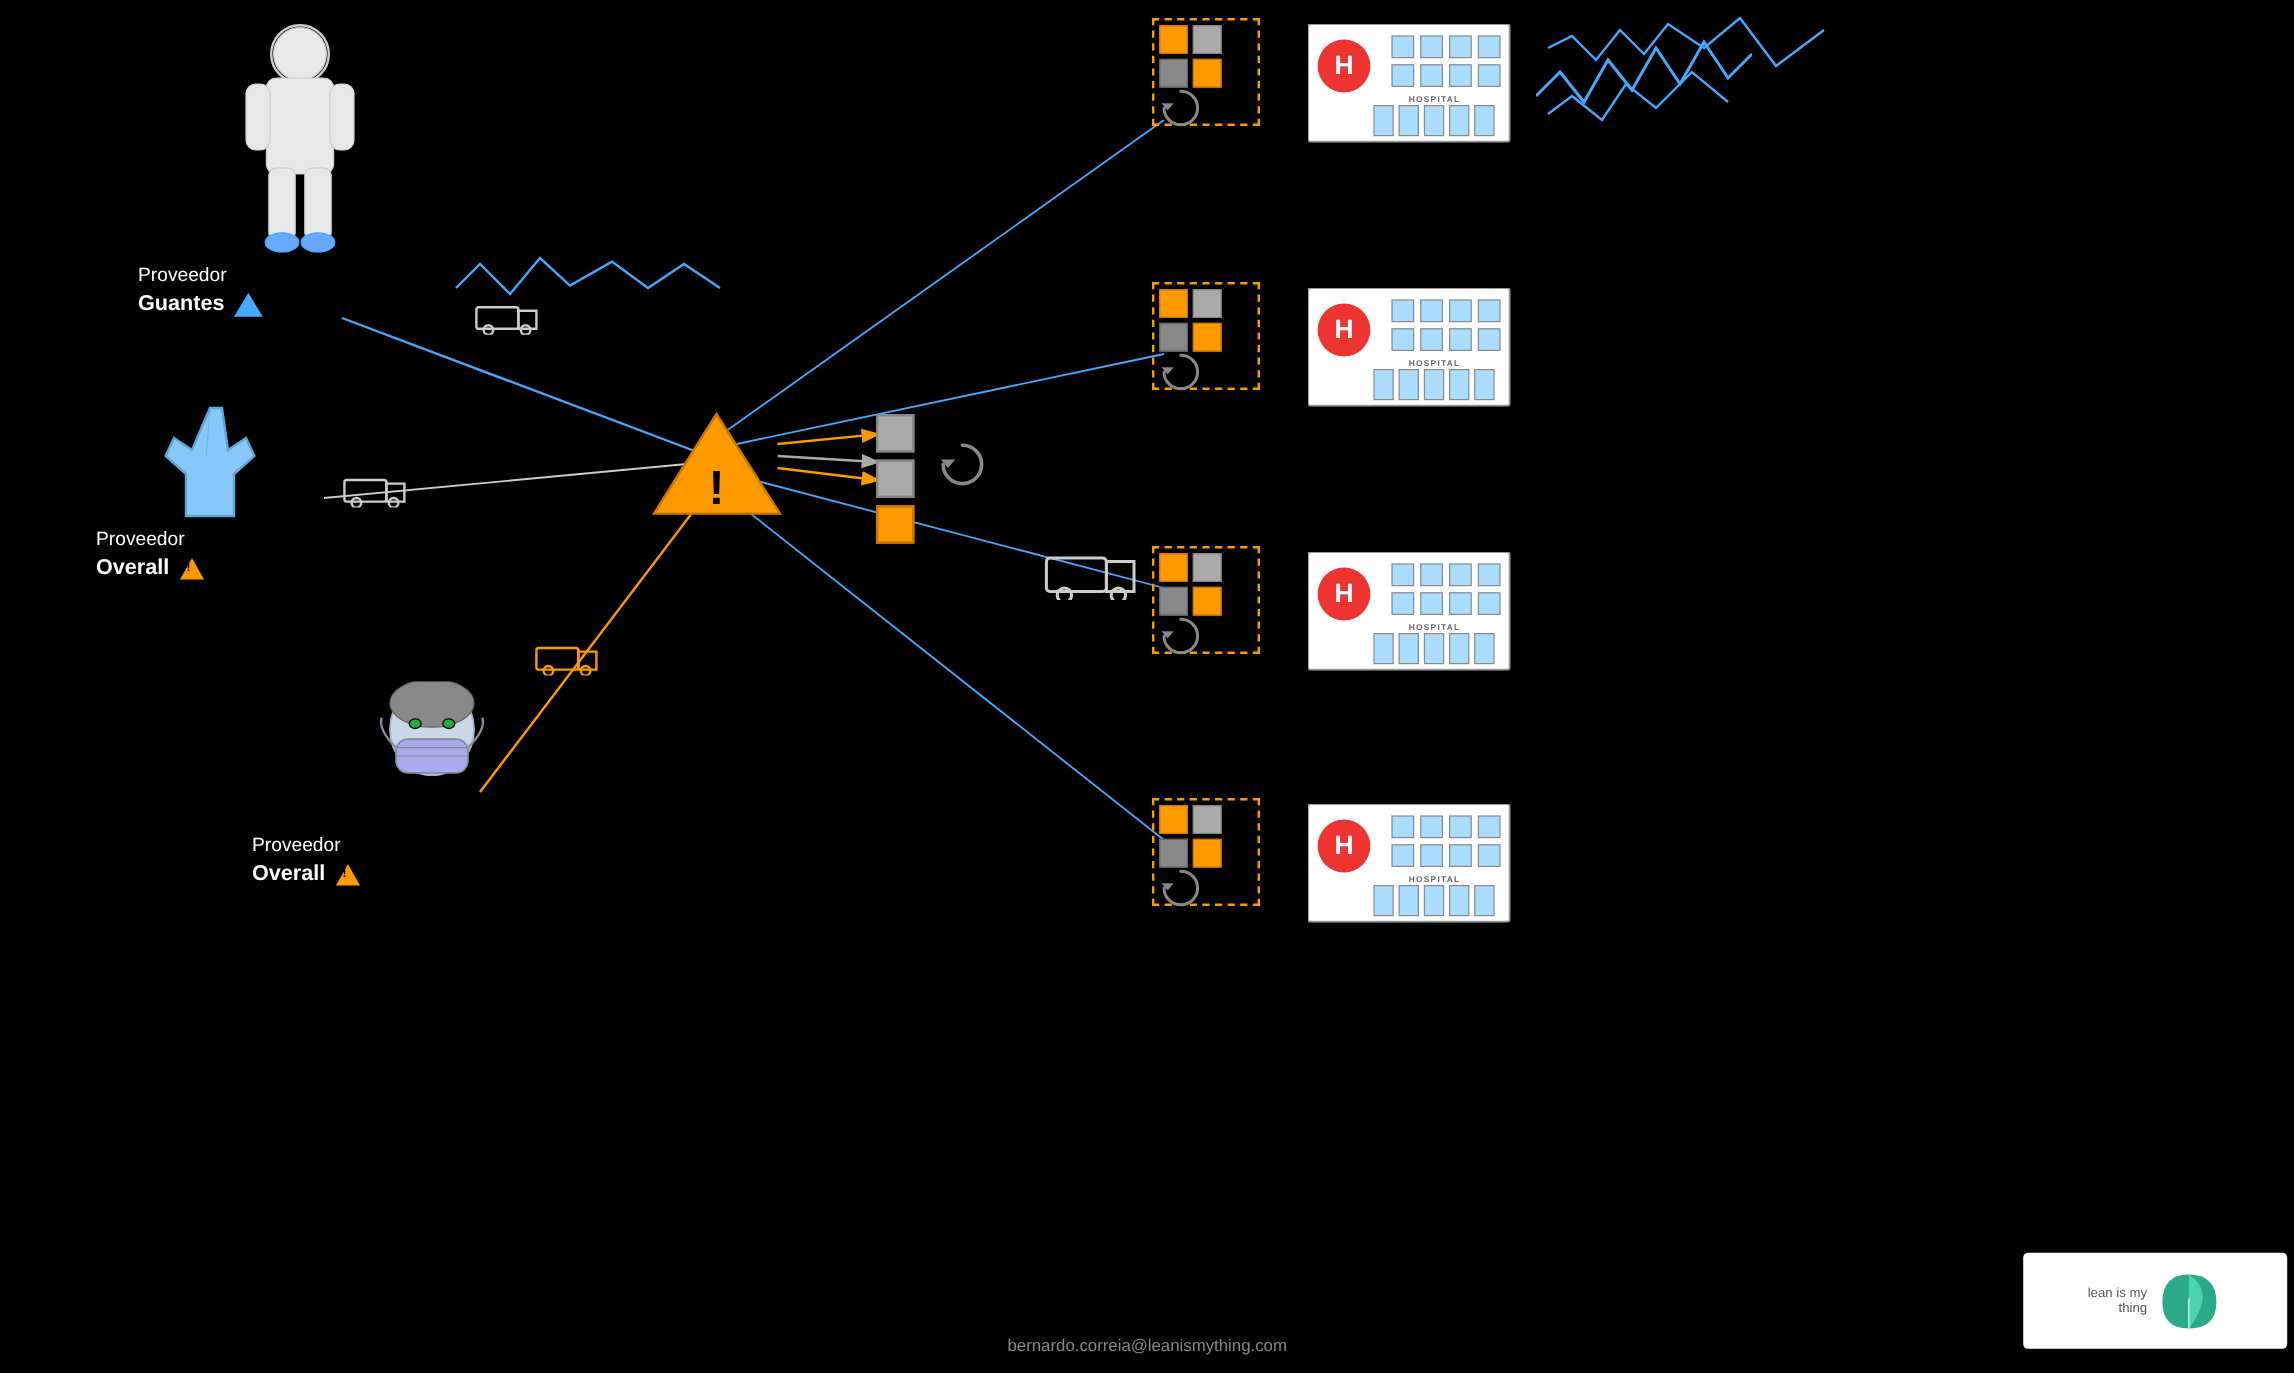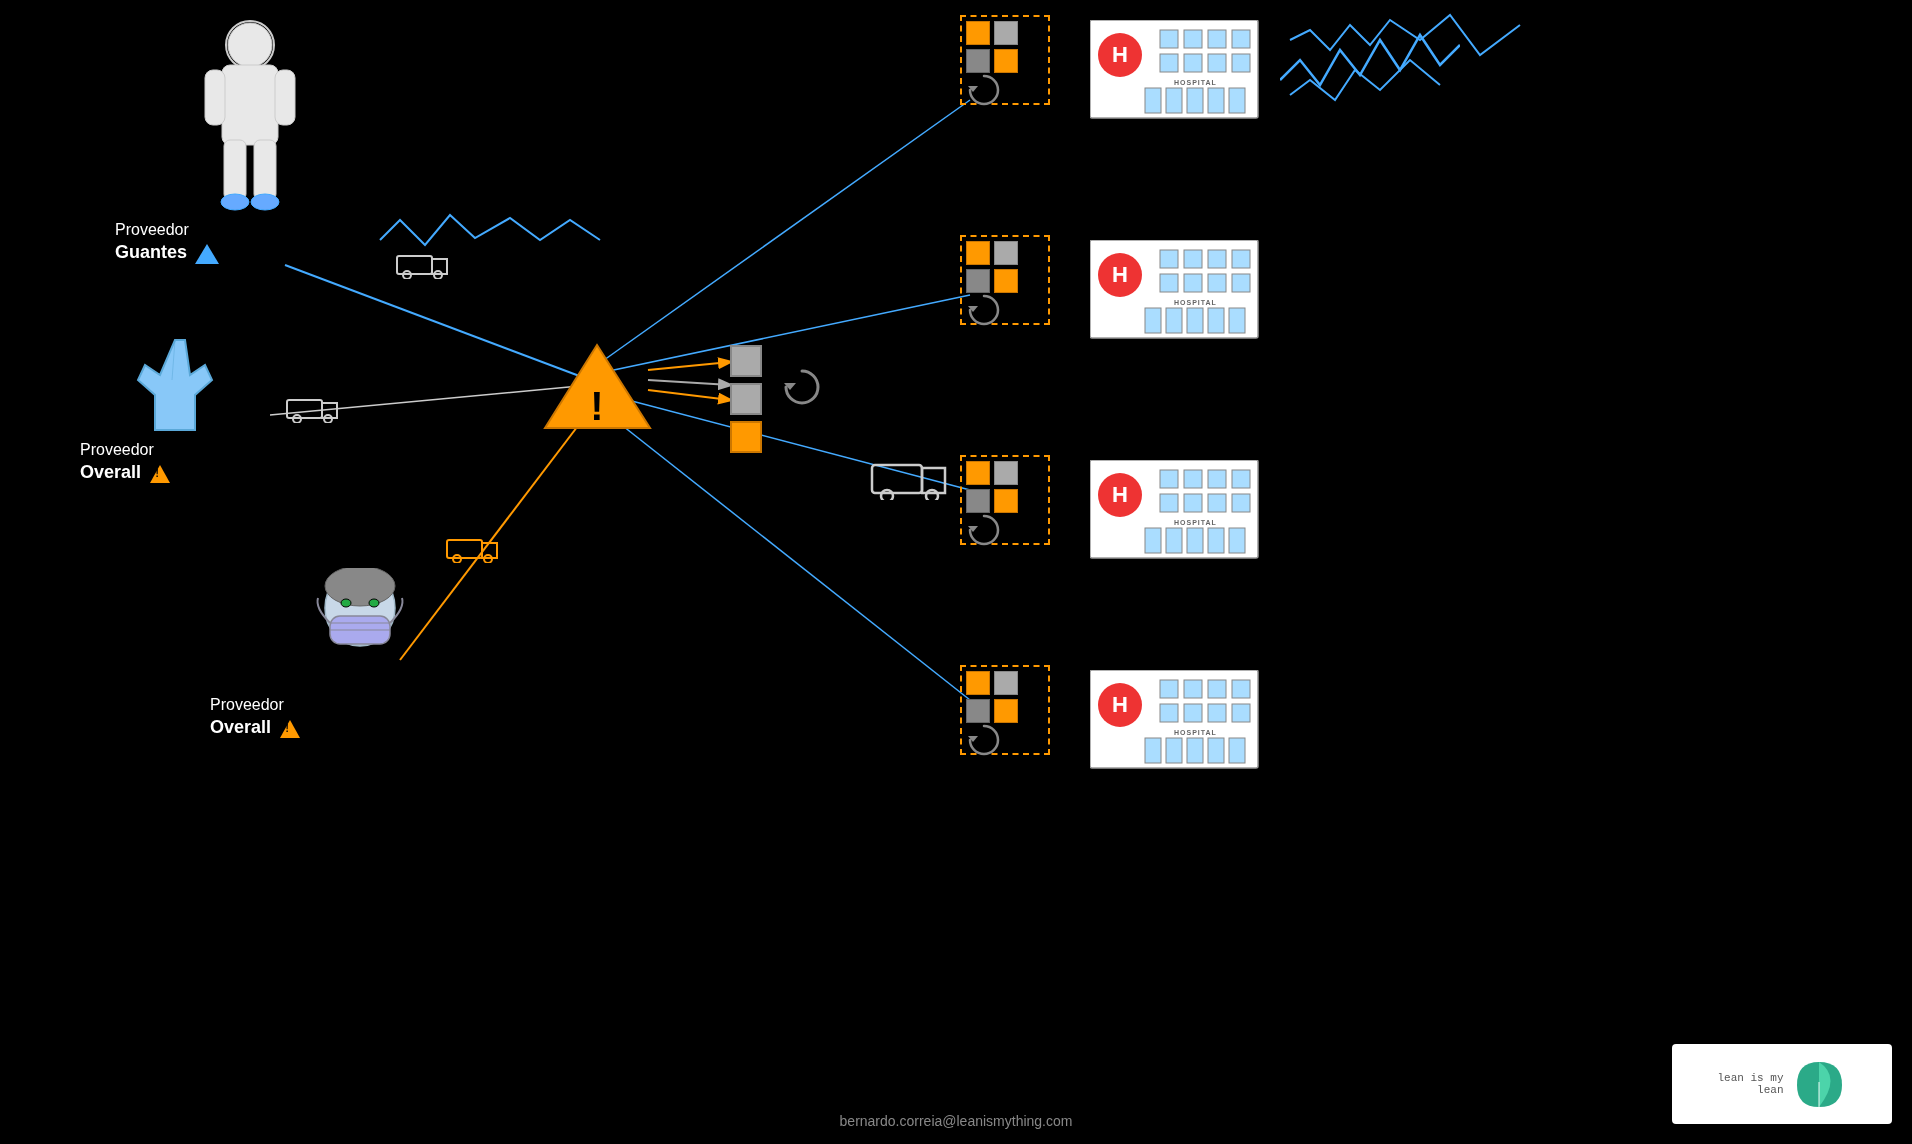--- a/index.html
+++ b/index.html
@@ -410,25 +410,25 @@
 </div>
 
 <svg style="position:absolute;top:20px;left:1280px;width:180px;height:80px;" viewBox="0 0 180 80">
   <polyline points="0,60 20,40 40,65 60,30 80,55 100,20 120,50 140,15 160,45 180,25" stroke="#4af" stroke-width="2.5" fill="none"></polyline>
 </svg>
 
 <div class="footer">
   <span>bernardo.correia@leanismything.com</span>
 </div>
 
-<div class="logo-box" style="position:absolute;bottom:20px;right:20px;font-family:Liberation Mono, monospace;">
+<div class="logo-box" style="position:absolute;bottom:20px;right:6px;">
   <div style="display:flex;align-items:center;">
     <div style="text-align:right;margin-right:8px;">
       <div style="font-size:11px;color:#555;">lean is my</div>
-      <div style="font-size:11px;color:#555;">lean</div>
+      <div style="font-size:11px;color:#555;">thing</div>
     </div>
 
     <svg width="55" height="55" viewBox="0 0 55 55">
       <path d="M27,5 Q50,5 50,28 Q50,50 27,50 Q5,50 5,28 Q5,5 27,5 Z" fill="#2baa88"></path>
       <path d="M27,5 Q50,20 27,50" fill="#4cd4aa"></path>
       <path d="M27,50 L27,25" stroke="#fff" stroke-width="1.5" fill="none" opacity="0.6"></path>
     </svg>
   </div>
 </div>
 

